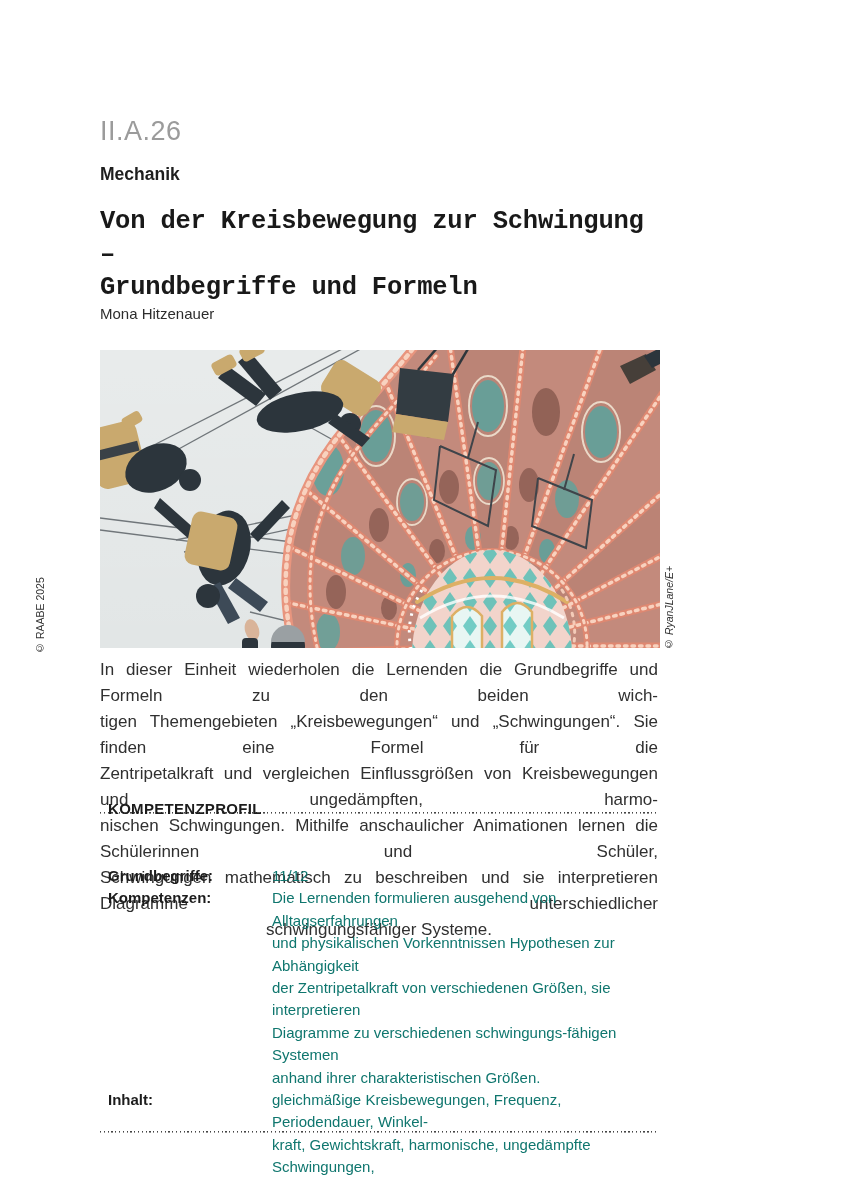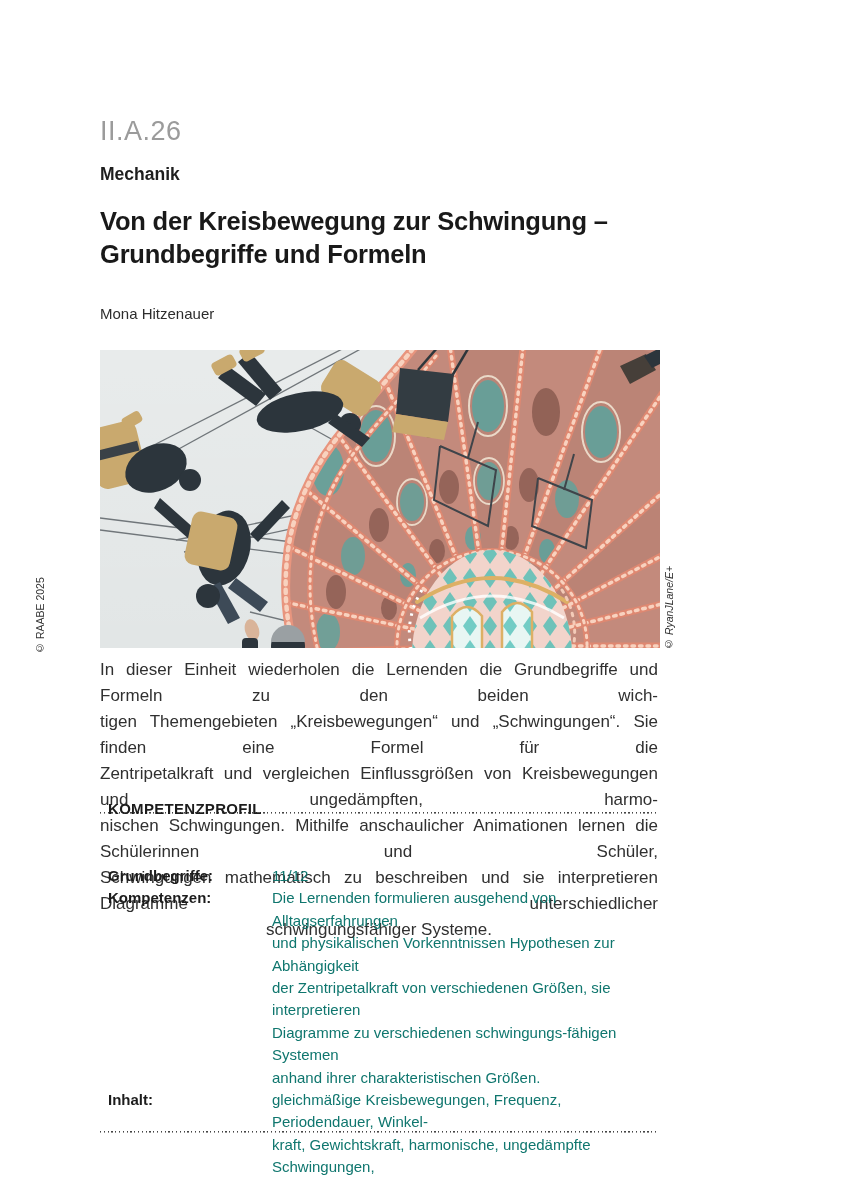--- a/index.html
+++ b/index.html
@@ -5,21 +5,21 @@
   html,body{margin:0;padding:0;background:#fff;}
   .page{
     position:relative; width:848px; height:1200px; background:#ffffff;
     font-family:"Liberation Sans","DejaVu Sans",sans-serif; overflow:hidden;
     color:#2e2e2e;
     margin-top:20px;
   }
   .abs{position:absolute;}
   .code{left:100px; top:96px; font-size:27px; font-weight:400; color:#9b9b9b; letter-spacing:.5px;}
   .category{left:100px; top:144px; font-size:17.5px; font-weight:700; color:#1e1e1e;}
-  .title{left:100px; top:185px; width:560px; font-size:25.5px; font-weight:700; line-height:33px; color:#191919; letter-spacing:-0.2px;}
+  .title{left:100px; top:185px; width:560px; font-size:25.5px; font-weight:700; line-height:33px; color:#191919; letter-spacing:-0.2px;font-family:Liberation Mono, monospace;}
   .author{left:100px; top:285px; font-size:15px; color:#2d2d2d;}
   .photo{left:100px; top:330px; width:560px; height:298px; overflow:hidden;}
   .photo svg{display:block; width:560px; height:298px;}
   .vtext{writing-mode:vertical-rl; transform:rotate(180deg); font-size:10.5px; color:#333; white-space:nowrap;}
   .raabe{left:34px; top:541px; height:93px;}
   .credit{left:663px; top:534px; height:96px; font-style:italic; color:#2f2f2f;}
   .intro{left:100px; top:637px; width:558px; font-size:17px; line-height:26px; color:#303030;}
   .jl{text-align:justify; text-align-last:justify;}
   .jl-last{text-align:center;}
   .dotted{height:2px; background-image:repeating-linear-gradient(to right,#454545 0 1.3px,transparent 1.3px 3.8px); background-repeat:no-repeat; background-size:100% 1.6px; background-position:left bottom;}

